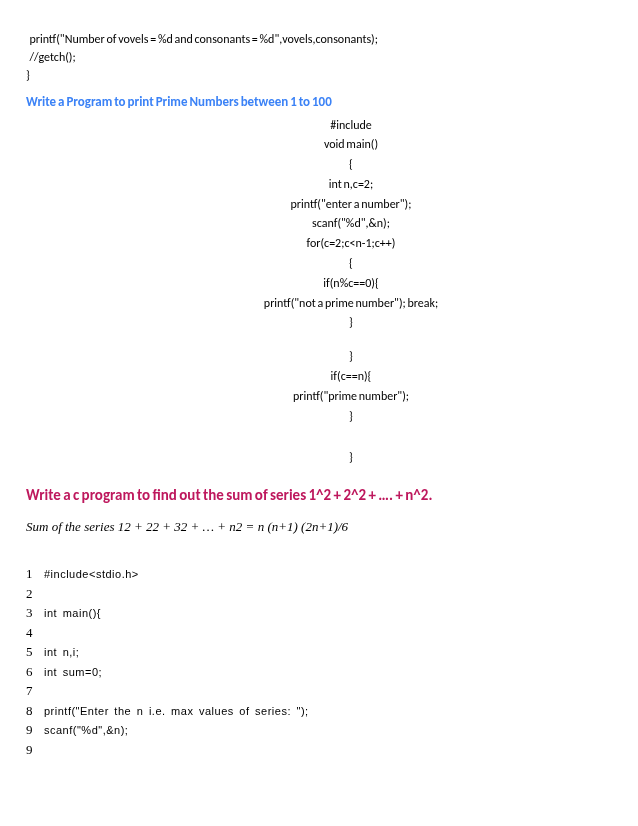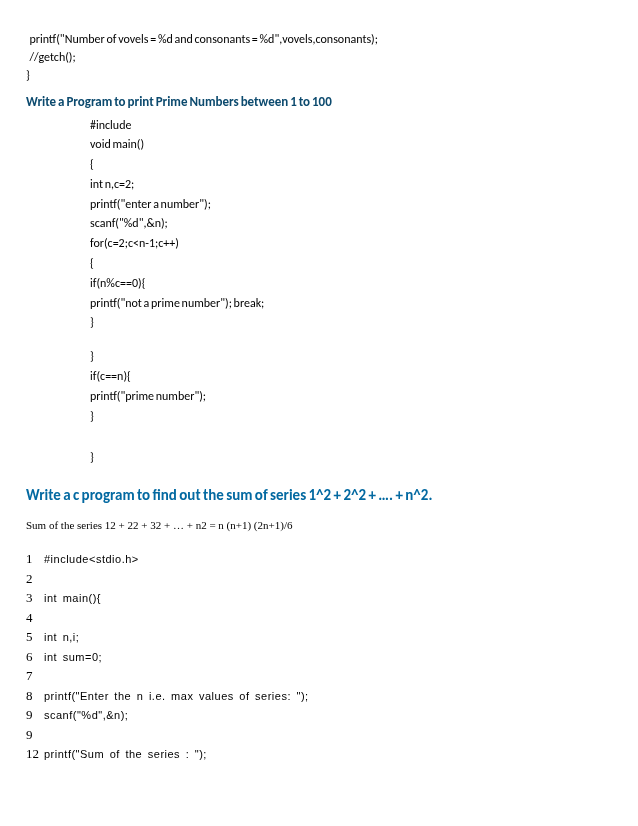--- a/index.html
+++ b/index.html
@@ -17,46 +17,48 @@
       font-size: 12px;
       line-height: 1.5;
     }
     .code-line {
       font-family: Calibri, Arial, sans-serif;
       font-size: 12px;
       white-space: pre;
       word-spacing: -1px;
     }
     .heading-blue {
-      color: #0c4a6e;
+      color: #3b82f6;
       font-weight: bold;
       font-size: 13px;
       margin-top: 8px;
       margin-bottom: 4px;
       word-spacing: -1px;
     }
     .heading-dark {
-      color: #0369a1;
+      color: #be185d;
       font-weight: bold;
       font-size: 15px;
       margin-top: 16px;
       margin-bottom: 10px;
       word-spacing: -1px;
     }
     .formula {
       font-family: 'Times New Roman', serif;
-      font-size: 11px;
-      margin-bottom: 16px;
+      font-size: 13px;
+      margin-bottom: 28px;
+      font-style: italic;
     }
     .code-block {
       margin-left: 64px;
       margin-top: 3px;
     }
     .code-block .code-line {
       line-height: 1.65;
+      text-align: center;
     }
     .numbered-code {
       margin-top: 4px;
     }
     .numbered-row {
       display: flex;
       align-items: baseline;
       line-height: 1.5;
     }
     .line-num {
@@ -152,17 +154,13 @@
     <span class="mono-code">printf("Enter the n i.e. max values of series: ");</span>
   </div>
   <div class="numbered-row">
     <span class="line-num">9</span>
     <span class="mono-code">scanf("%d",&amp;n);</span>
   </div>
   <div class="numbered-row">
     <span class="line-num">9</span>
     <span class="mono-code"></span>
   </div>
-  <div class="numbered-row">
-    <span class="line-num">12</span>
-    <span class="mono-code">printf("Sum of the series : ");</span>
-  </div>
 </div>
 
 </body></html>

